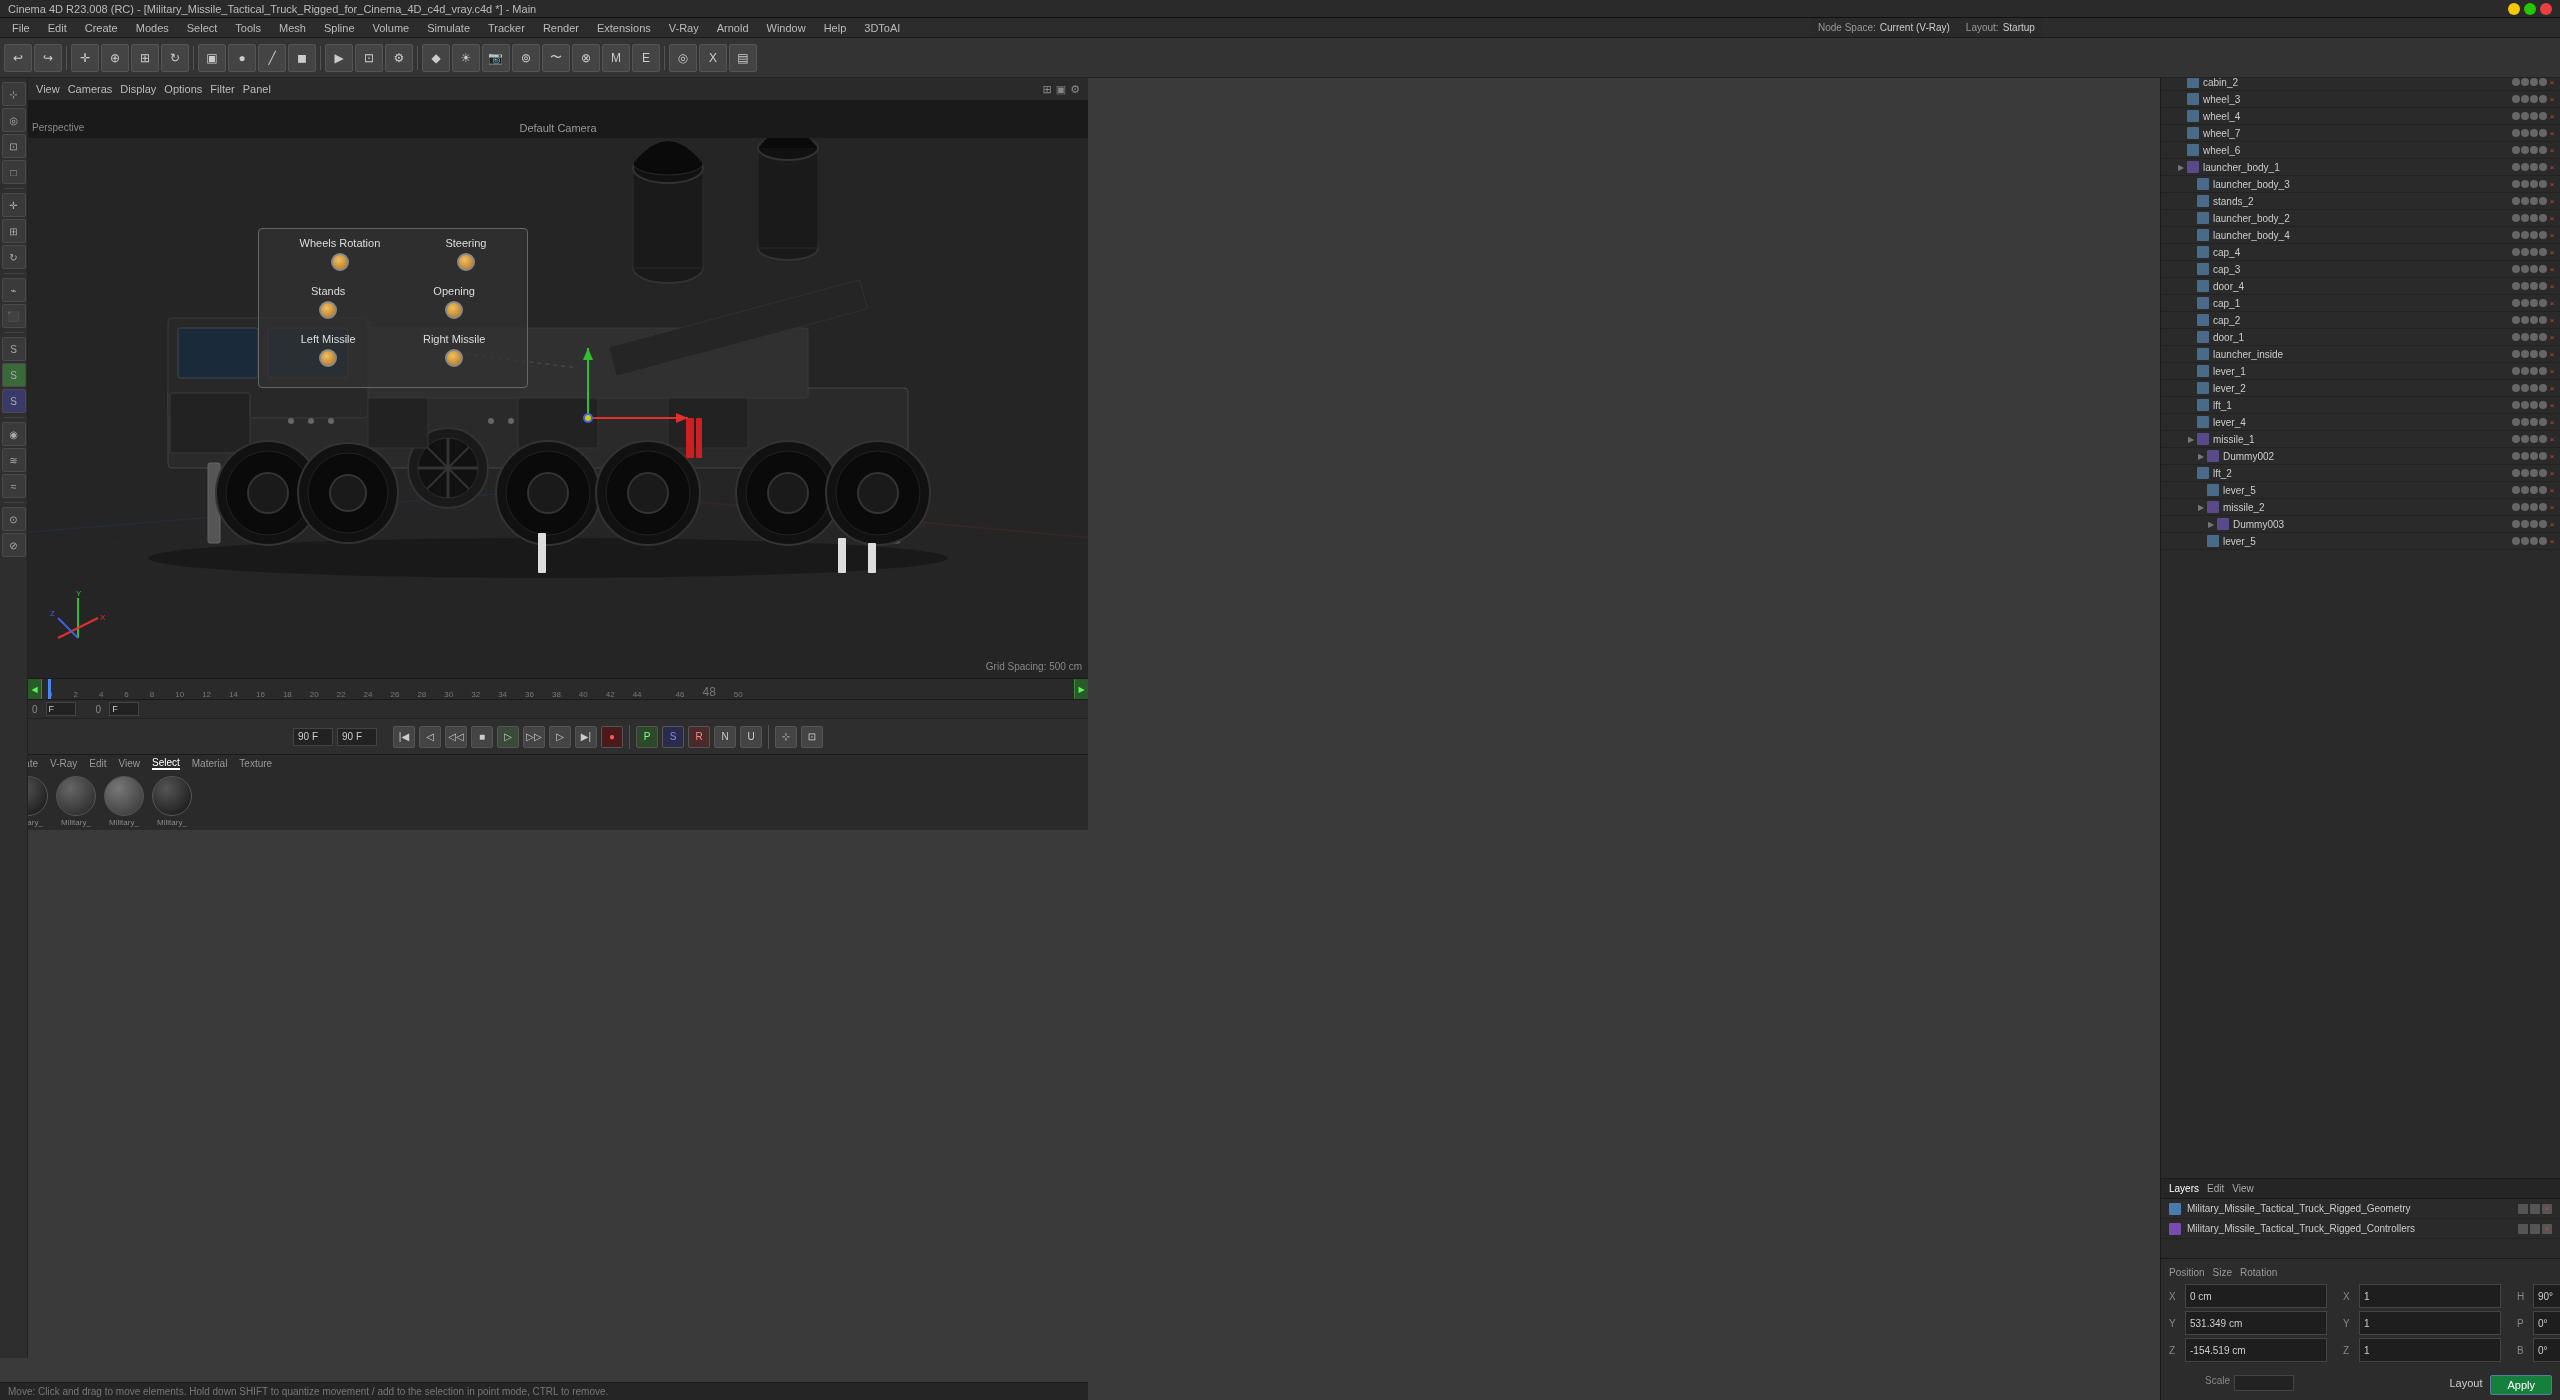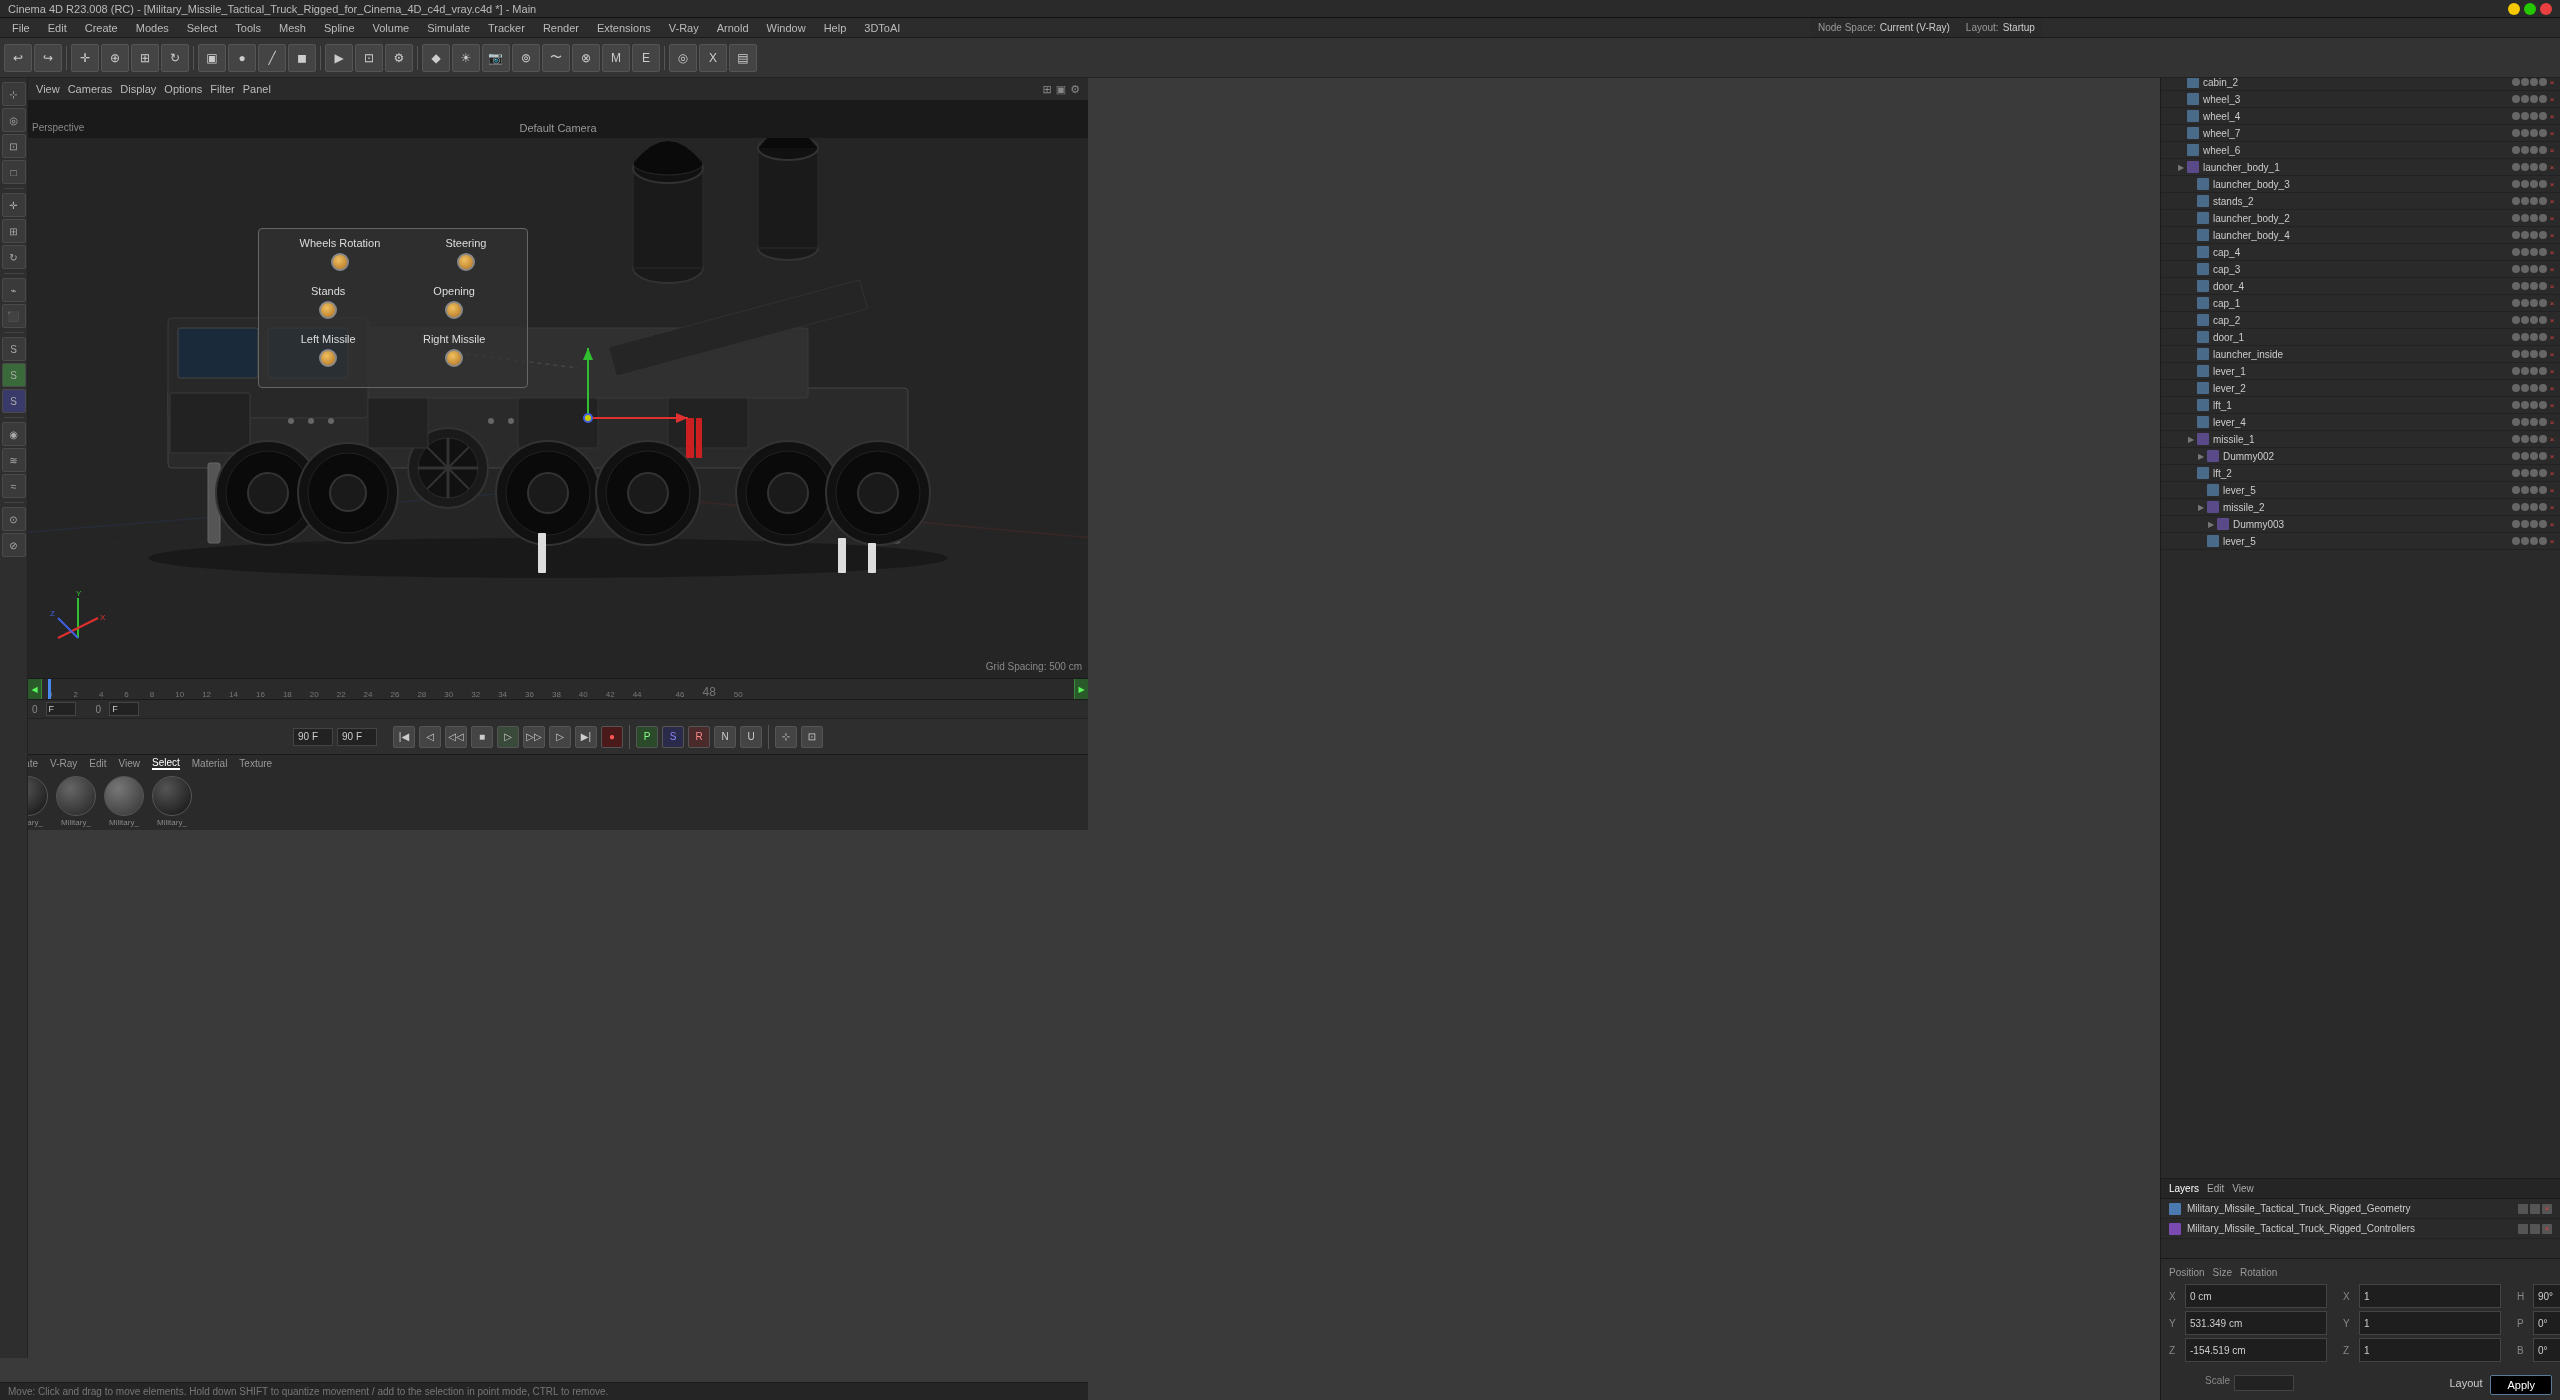--- a/index.html
+++ b/index.html
@@ -535,21 +535,21 @@
     .coord-input {
       flex: 1;
       height: 24px;
       background: #1e1e1e;
       border: 1px solid #444;
       color: #ccc;
       font-size: 10px;
       padding: 0 4px;
     }
     .apply-btn {
-      background: #000000;
+      background: #15803d;
       border: 1px solid #5a7a9a;
       color: #fff;
       font-size: 11px;
       padding: 3px 16px;
       cursor: pointer;
       border-radius: 2px;
       float: right;
       margin-top: 4px;
     }
 

